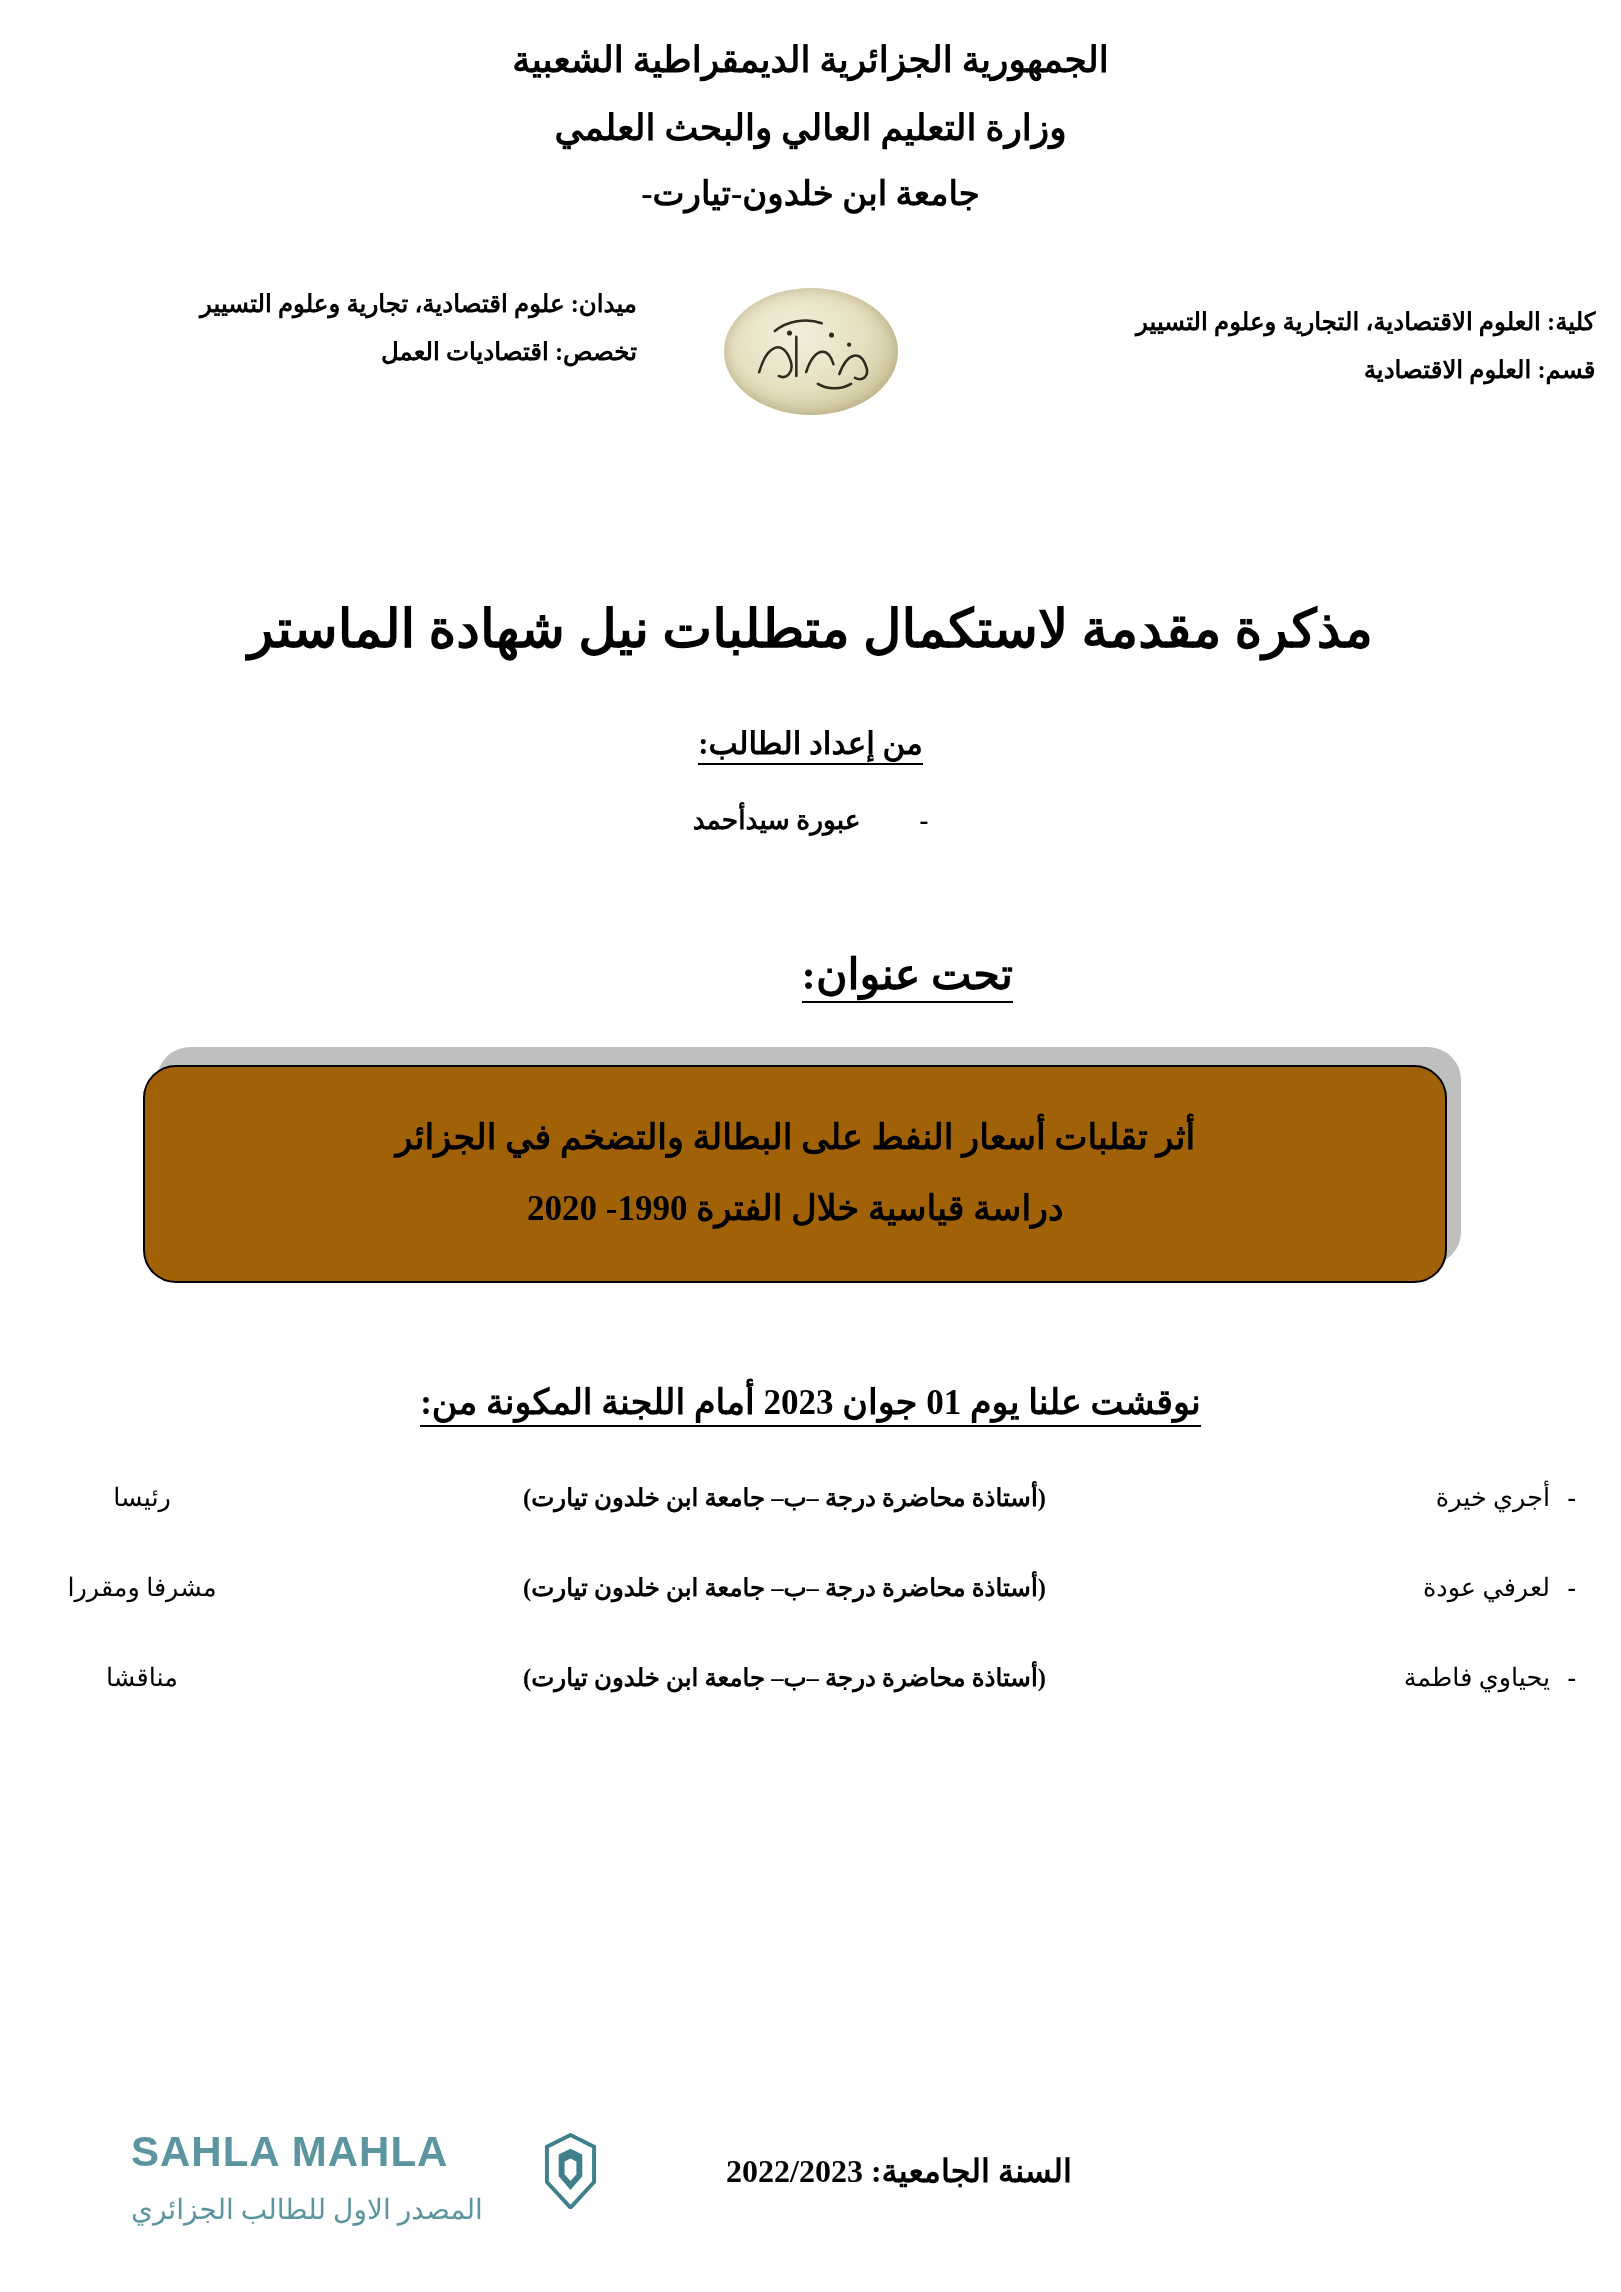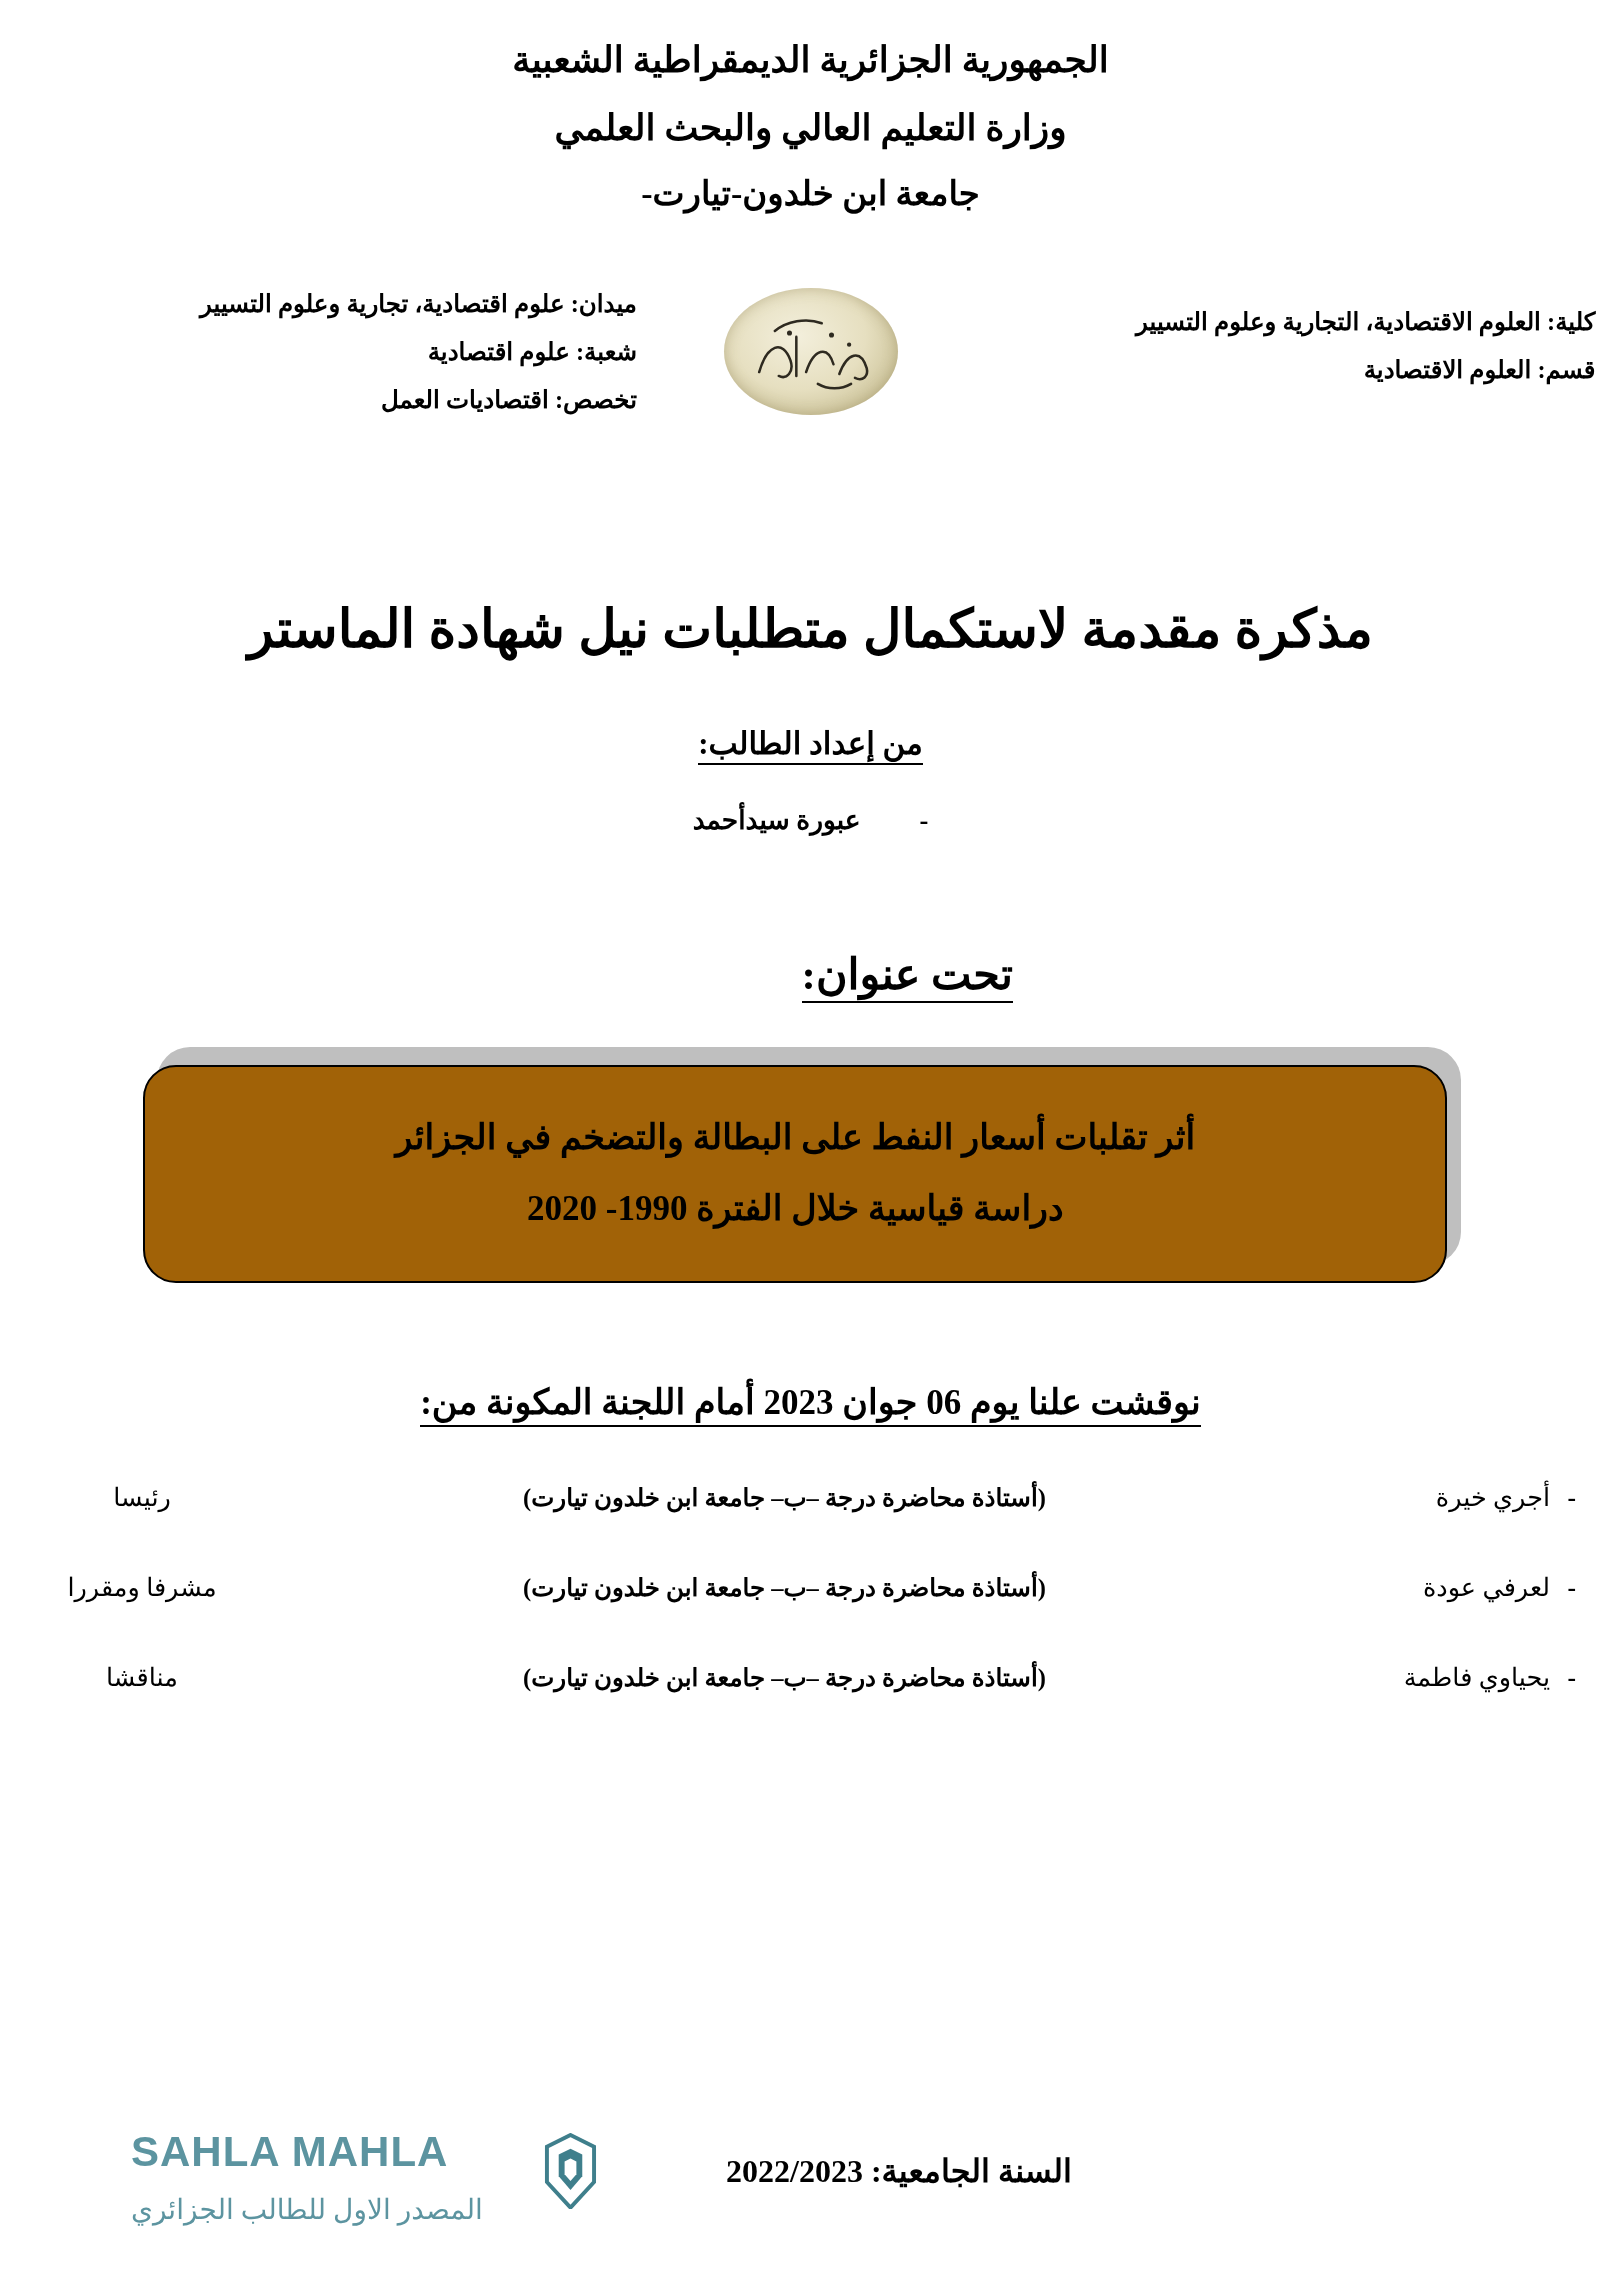--- a/index.html
+++ b/index.html
@@ -328,21 +328,20 @@
             <circle cx="67" cy="46" r="2.6"></circle>
             <circle cx="110" cy="48" r="2.6"></circle>
             <circle cx="128" cy="58" r="2.2"></circle>
           </g>
         </svg>
       </div>
     </div>
 
     <div class="info-left">
       <div class="info-line">ميدان: علوم اقتصادية، تجارية وعلوم التسيير</div>
-      <div class="info-line">شعبة: علوم اقتصادية</div>
       <div class="info-line">تخصص: اقتصاديات العمل</div>
     </div>
   </div>
 
   <div class="master-line">مذكرة مقدمة لاستكمال متطلبات نيل شهادة الماستر</div>
 
   <div class="prepared-label">
     <span>من إعداد الطالب:</span>
   </div>
   <div class="student-name">
@@ -355,21 +354,21 @@
 
   <div class="title-box-wrap">
     <div class="title-box-shadow"></div>
     <div class="title-box">
       <div class="title-line one">أثر تقلبات أسعار النفط على البطالة والتضخم في الجزائر</div>
       <div class="title-line two">دراسة قياسية خلال الفترة 1990- 2020</div>
     </div>
   </div>
 
   <div class="defense-line">
-    <span>نوقشت علنا  يوم 06 جوان 2023  أمام اللجنة المكونة من:</span>
+    <span>نوقشت علنا  يوم 01 جوان 2023  أمام اللجنة المكونة من:</span>
   </div>
 
   <div class="jury">
 
     <div class="jury-row">
       <div class="jury-bullet">-</div>
       <div class="jury-name">أجري خيرة</div>
       <div class="jury-affil">(أستاذة محاضرة درجة –ب– جامعة ابن خلدون  تيارت)</div>
       <div class="jury-role">رئيسا</div>
     </div>

